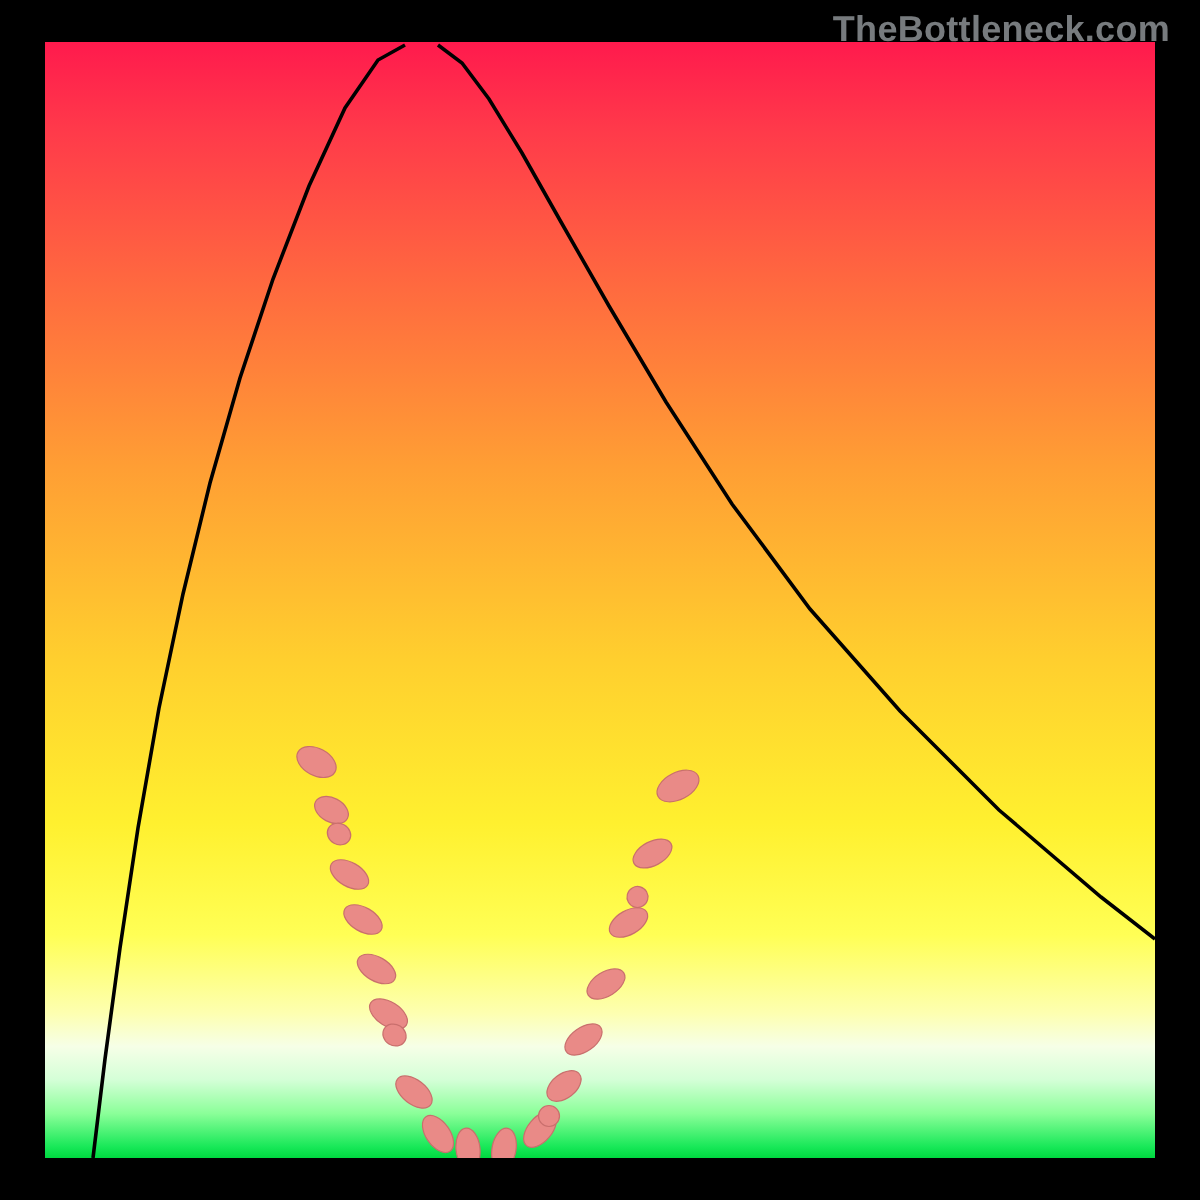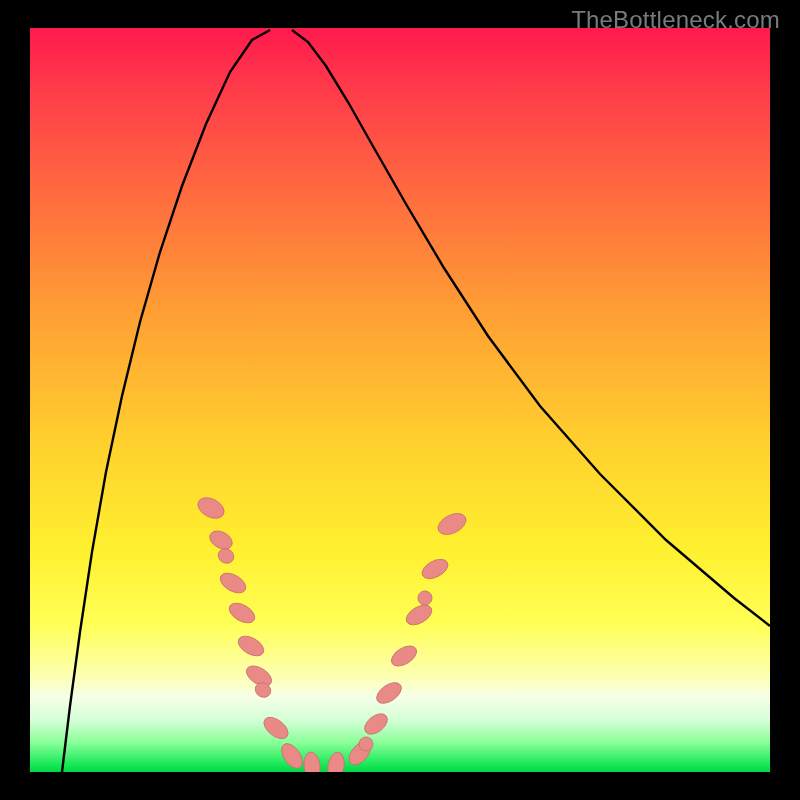--- a/index.html
+++ b/index.html
@@ -33,21 +33,21 @@
       #18e858 99%,
       #00d840 100%
     );
   }
   .watermark {
     position: absolute;
     top: 6px;
     right: 20px;
     color: #777b7e;
     font-size: 24px;
-    font-weight: 400;
+    font-weight: 700;
     letter-spacing: 0.2px;
   }
   svg.plot {
     position: absolute;
     left: 0;
     top: 0;
     width: 740px;
     height: 744px;
   }
 </style>

